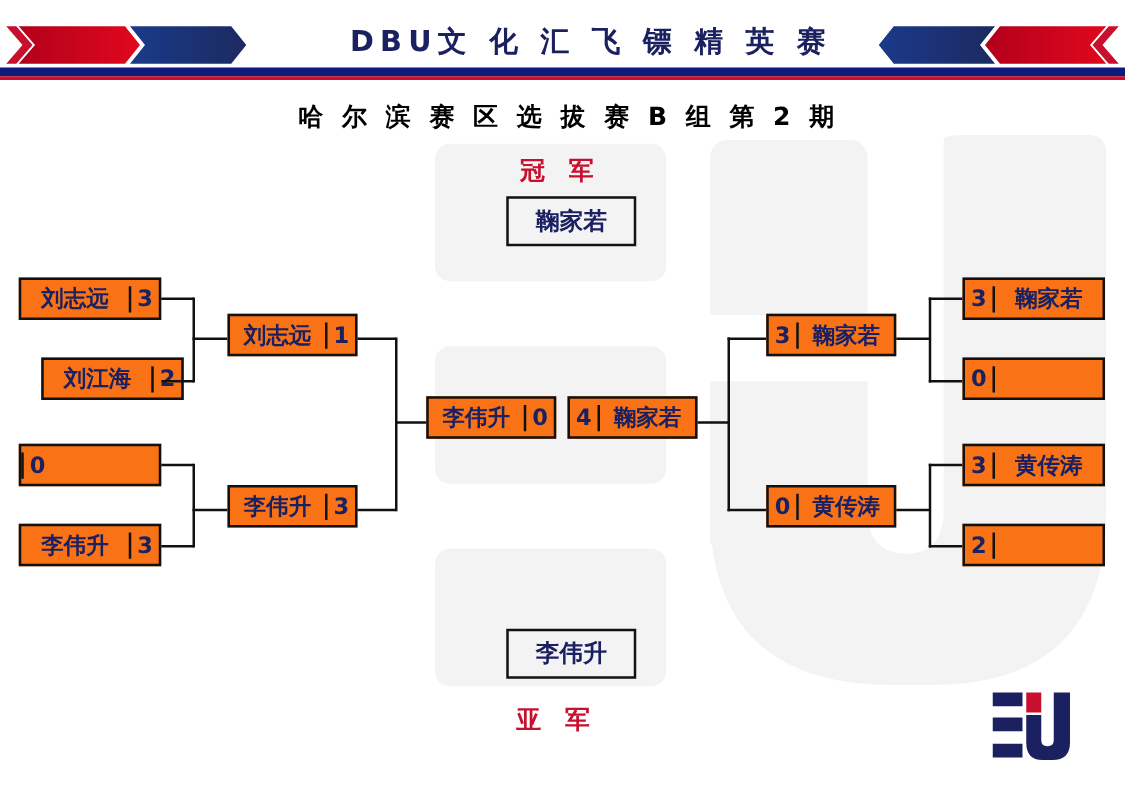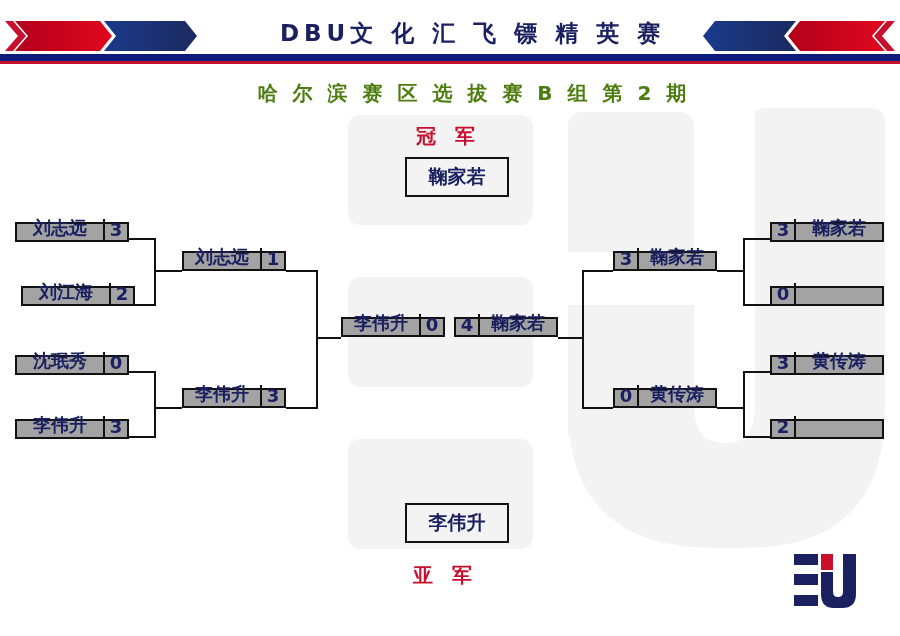--- a/index.html
+++ b/index.html
@@ -4,23 +4,23 @@
 <style>
   html,body{margin:0;padding:0;}
   body{width:900px;height:636px;position:relative;overflow:hidden;background:#ffffff;font-family:"DejaVu Sans",sans-serif;}
   .abs{position:absolute;}
   
   .wm{position:absolute;background:#f3f3f3;}
   
   .hdr-line-blue{position:absolute;left:0;top:54px;width:900px;height:7px;background:#0d1a7a;}
   .hdr-line-red{position:absolute;left:0;top:61px;width:900px;height:3px;background:#c8102e;}
   .title{position:absolute;left:280px;top:18px;width:400px;text-align:left;font-weight:bold;font-size:23px;color:#1a2060;letter-spacing:5px;white-space:nowrap;}
-  .subtitle{position:absolute;left:234px;top:80px;width:480px;text-align:center;font-weight:bold;font-size:20px;color:#4d7c0f;letter-spacing:4px;white-space:nowrap;}
+  .subtitle{position:absolute;left:215px;top:80px;width:480px;text-align:center;font-weight:bold;font-size:20px;color:#000000;letter-spacing:4px;white-space:nowrap;}
   
-  .box{position:absolute;height:20px;border:2px solid #111;background:#a3a3a3;box-sizing:border-box;display:flex;align-items:flex-end;}
+  .box{position:absolute;height:34px;border:2px solid #111;background:#f97316;box-sizing:border-box;display:flex;align-items:center;}
   .box .name{display:flex;align-items:center;justify-content:center;font-weight:bold;font-size:18px;color:#1a2060;flex:1;}
   .box .score{width:22px;display:flex;align-items:center;justify-content:center;font-weight:bold;font-size:18px;color:#1a2060;}
   .box.l .score{border-left:2px solid #111;}
   .box.r .score{border-right:2px solid #111;}
   .line{position:absolute;background:#111;}
   .label-red{position:absolute;font-weight:bold;font-size:20px;color:#c8102e;letter-spacing:6px;white-space:nowrap;}
   .podium-box{position:absolute;height:40px;border:2px solid #111;box-sizing:border-box;background:#f3f3f3;display:flex;align-items:center;justify-content:center;font-weight:bold;font-size:19px;color:#1a2060;}
 </style>
 </head>
 <body>
@@ -61,26 +61,25 @@
 
 <div class="label-red" style="left:416px;top:123px;">冠 军</div>
 <div class="podium-box" style="left:405px;top:157px;width:104px;">鞠家若</div>
 <div class="podium-box" style="left:405px;top:503px;width:104px;">李伟升</div>
 <div class="label-red" style="left:413px;top:562px;">亚 军</div>
 
 <div class="box l" style="left:15px;top:222px;width:114px;">
   <span class="name">刘志远</span>
   <span class="score">3</span>
 </div>
-<div class="box l" style="left:21px;top:286px;width:114px;">
+<div class="box l" style="left:33px;top:286px;width:114px;">
   <span class="name">刘江海</span>
   <span class="score">2</span>
 </div>
 <div class="box l" style="left:15px;top:355px;width:114px;">
-  <span class="name">沈珉秀</span>
   <span class="score">0</span>
 </div>
 <div class="box l" style="left:15px;top:419px;width:114px;">
   <span class="name">李伟升</span>
   <span class="score">3</span>
 </div>
 
 <div class="line" style="left:129px;top:238px;width:26px;height:2px;"></div>
 <div class="line" style="left:129px;top:304px;width:26px;height:2px;"></div>
 <div class="line" style="left:154px;top:238px;width:2px;height:68px;"></div>

